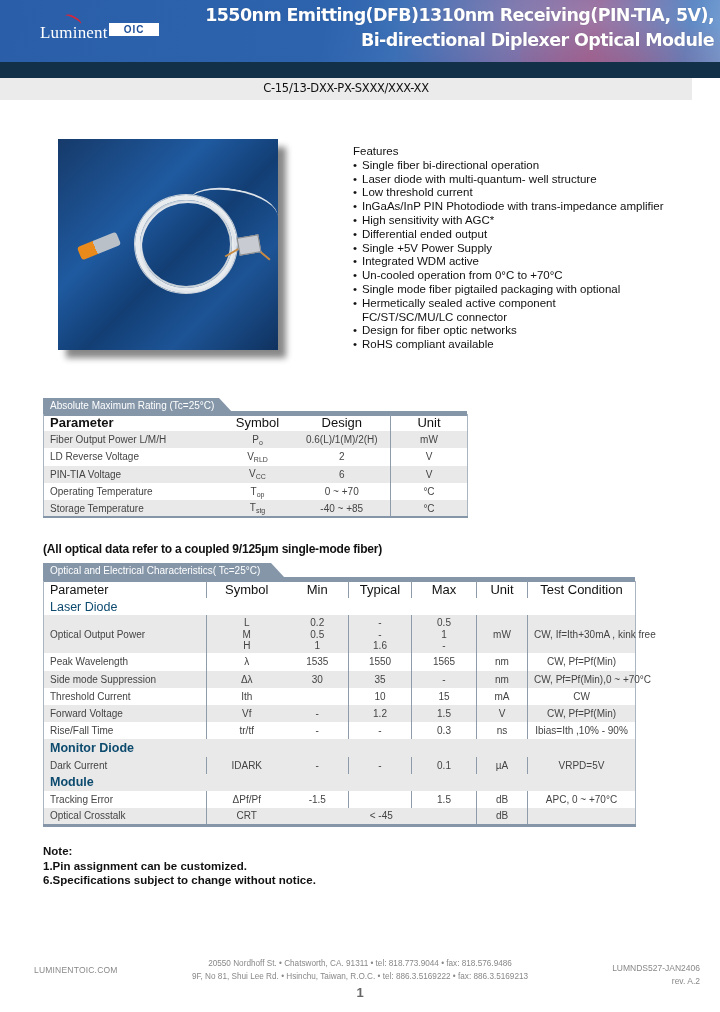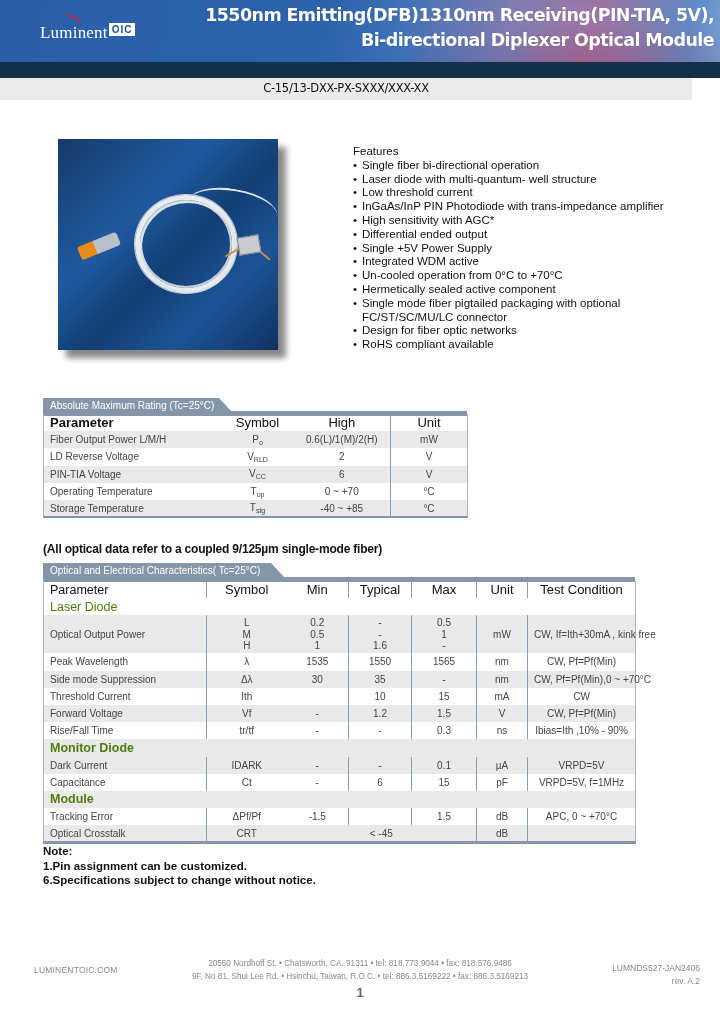--- a/index.html
+++ b/index.html
@@ -25,21 +25,21 @@
     position: absolute; left: 0; top: 62px; width: 720px; height: 16px; background: #133049;
   }
   .logo {
     position: absolute; left: 40px; top: 23px; height: 22px; display: flex; align-items: flex-start;
   }
   .logo .word {
     font-family: "Liberation Serif", "DejaVu Serif", serif; color: #fff; font-size: 17px; letter-spacing: 0.2px;
   }
   .logo .oic {
     margin-left: 1px; background: #fff; color: #1d4f98; font-family: "Liberation Sans", sans-serif;
-    font-weight: bold; font-size: 10px; padding: 1px 3px; line-height: 11px; margin-bottom: 3px; letter-spacing: 1px;
+    font-weight: bold; font-size: 10px; padding: 1px 15px; line-height: 11px; margin-bottom: 3px; letter-spacing: 1px;
   }
   .logo .swoosh {
     position: absolute; left: 24px; top: -7px; width: 18px; height: 8px;
     border-top: 2px solid #d0283c; border-radius: 50% 50% 0 0; transform: rotate(28deg);
   }
   .title {
     position: absolute; right: 6px; top: 3px; text-align: right; color: #fff;
     font-family: "DejaVu Sans", sans-serif; font-weight: bold; font-size: 17.5px; line-height: 25px;
     letter-spacing: -0.6px; text-shadow: 0 0 1px rgba(0,0,0,0.25);
   }
@@ -103,21 +103,21 @@
     position: absolute; border-collapse: collapse; font-size: 10px; color: #444; table-layout: fixed;
   }
   table.spec td, table.spec th { padding: 0 6px; white-space: nowrap; }
   table.spec th {
     font-weight: normal; color: #111; font-size: 13px; text-align: center;
   }
   table.spec tr.hdr th:first-child { text-align: left; font-weight: bold; font-size: 13px; }
   table.spec .c { text-align: center; }
   table.spec .vline { border-left: 1px solid #8d9bab; }
   table.spec tr.alt td { background: #e9e9e9; }
-  table.spec tr.section td { font-size: 12.5px; color: #4d7c0f; font-weight: bold; }
+  table.spec tr.section td { font-size: 12.5px; color: #0c4a6e; font-weight: bold; }
   table.spec tr.section.light td { font-weight: normal; }
 
   .amr { left: 43px; top: 414px; width: 424px; border-bottom: 2px solid #8596a8; border-left: 1px solid #aab5c1; border-right: 1px solid #aab5c1; }
   .amr tr { height: 17.3px; }
   .amr tr.hdr { height: 17px; }
 
   .oec { left: 43px; top: 581px; width: 592px; border-bottom: 3px solid #8596a8; border-left: 1px solid #aab5c1; border-right: 1px solid #aab5c1; }
   .oec tr { height: 17.2px; }
   .oec tr.tall { height: 38px; }
   .oec td.ml { line-height: 11.5px; }
@@ -170,42 +170,42 @@
   <ul>
     <li>Single fiber bi-directional operation</li>
     <li>Laser diode with multi-quantum- well structure</li>
     <li>Low threshold current</li>
     <li>InGaAs/InP PIN Photodiode with trans-impedance amplifier</li>
     <li>High sensitivity with AGC*</li>
     <li>Differential ended output</li>
     <li>Single +5V Power Supply</li>
     <li>Integrated WDM active</li>
     <li>Un-cooled operation from 0°C to +70°C</li>
+    <li>Single mode fiber pigtailed packaging with optional</li>
     <li>Hermetically sealed active component</li>
-    <li>Single mode fiber pigtailed packaging with optional</li>
     <li class="cont">FC/ST/SC/MU/LC connector</li>
     <li>Design for fiber optic networks</li>
     <li> RoHS compliant available</li>
   </ul>
 </div>
 
 <div class="tab-head" style="left:43px; top:398px; width:176px;">Absolute Maximum Rating (Tc=25°C)</div>
 <div class="tab-line" style="left:43px; top:411px; width:424px;"></div>
 <table class="spec amr">
   <colgroup>
       <col style="width:178px">
       <col style="width:72px">
       <col style="width:97px">
       <col style="width:77px">
     </colgroup>
   <tbody>
       <tr class="hdr">
     <th>Parameter</th>
     <th>Symbol</th>
-    <th>High</th>
+    <th>Design</th>
     <th class="vline">Unit</th>
   </tr>
   <tr class="alt">
     <td>Fiber Output Power   L/M/H</td>
     <td class="c"><span>P</span><sub>o</sub></td>
     <td class="c">0.6(L)/1(M)/2(H)</td>
     <td class="c vline">mW</td>
   </tr>
   <tr>
     <td>LD Reverse Voltage</td>
@@ -328,29 +328,20 @@
   </tr>
   <tr class="alt">
     <td>Dark Current</td>
     <td class="c vline">IDARK</td>
     <td class="c">-</td>
     <td class="c vline">-</td>
     <td class="c vline">0.1</td>
     <td class="c vline">µA</td>
     <td class="c vline">VRPD=5V</td>
   </tr>
-  <tr>
-    <td>Capacitance</td>
-    <td class="c vline">Ct</td>
-    <td class="c">-</td>
-    <td class="c vline">6</td>
-    <td class="c vline">15</td>
-    <td class="c vline">pF</td>
-    <td class="c vline">VRPD=5V, f=1MHz</td>
-  </tr>
   <tr class="section alt">
     <td colspan="7">Module</td>
   </tr>
   <tr>
     <td>Tracking Error</td>
     <td class="c vline">ΔPf/Pf</td>
     <td class="c">-1.5</td>
     <td class="c vline"></td>
     <td class="c vline">1.5</td>
     <td class="c vline">dB</td>

